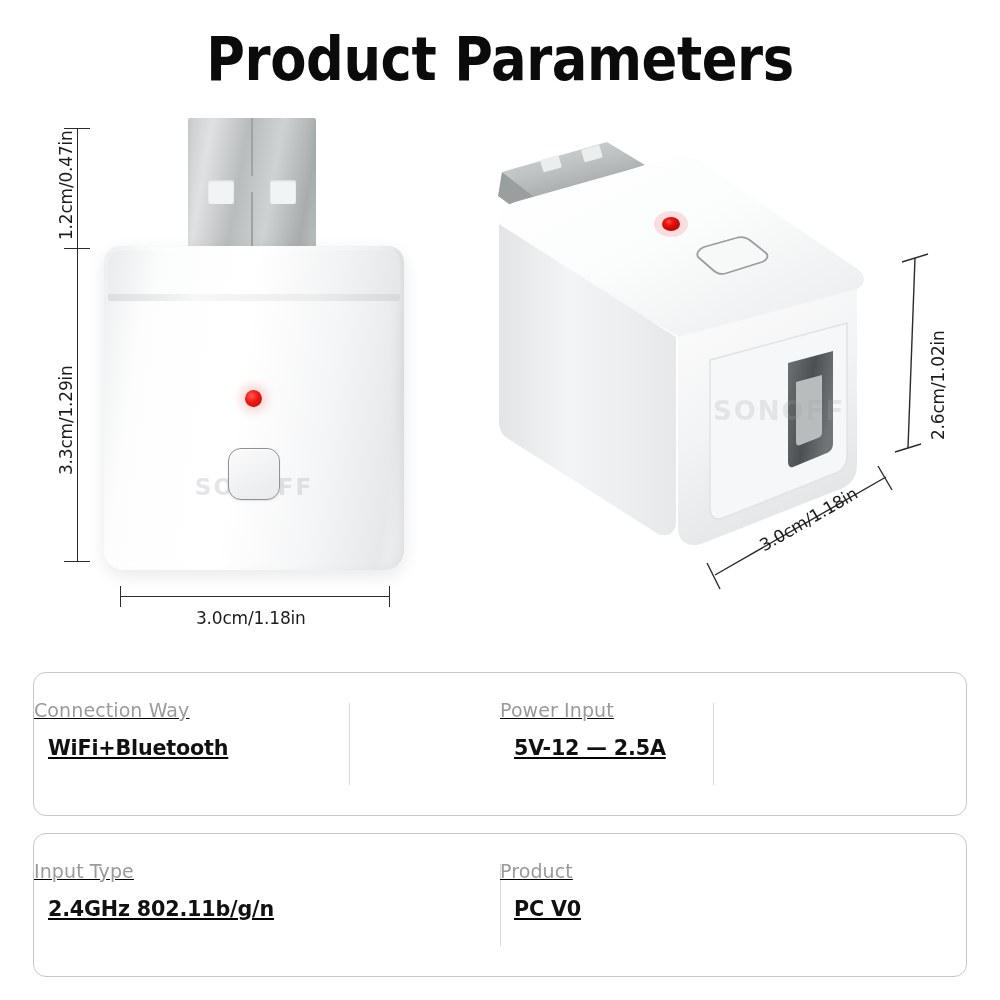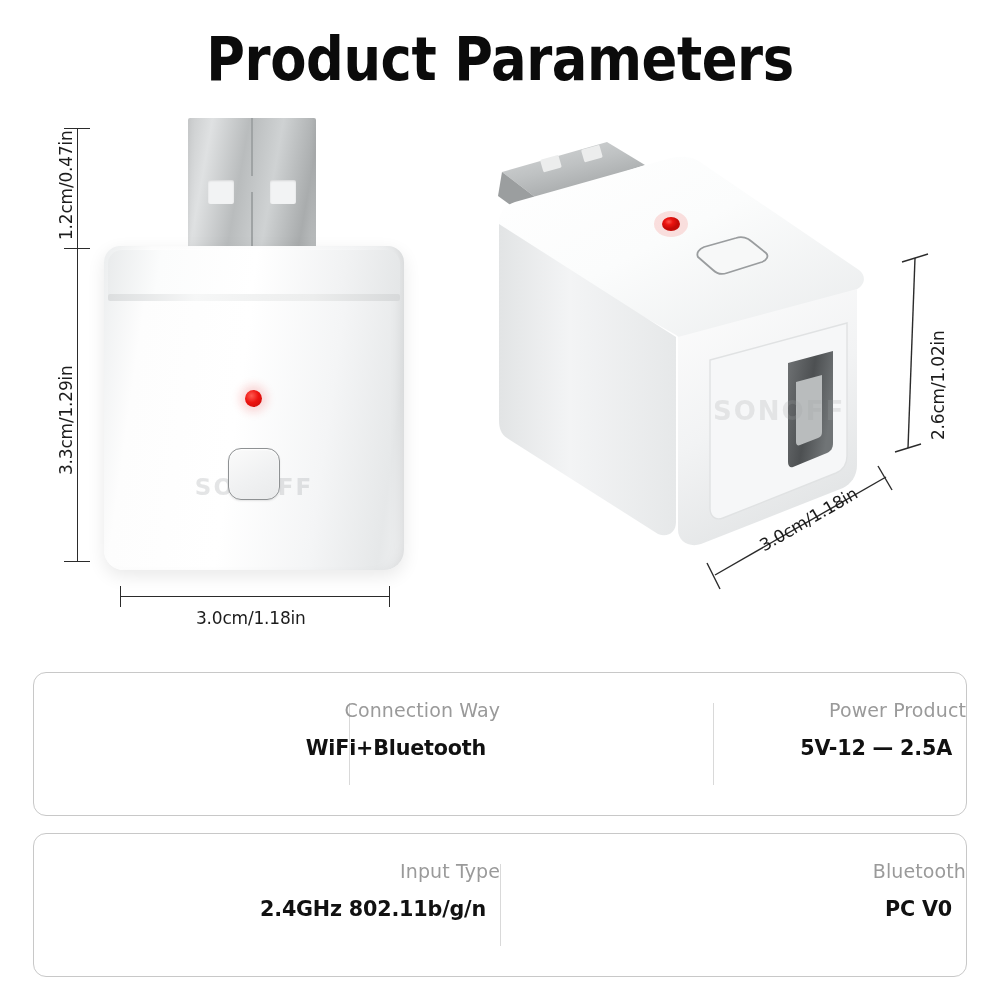--- a/index.html
+++ b/index.html
@@ -93,21 +93,21 @@
   #dev-right { position: absolute; left: 455px; top: 120px; width: 440px; height: 440px; }
 
   
   .card {
     position: absolute; left: 33px; width: 934px;
     border: 1.3px solid #c8c8c8; border-radius: 13px; background: #fff;
   }
   #card1 { top: 672px; height: 144px; }
   #card2 { top: 833px; height: 144px; }
   .cells { position: absolute; left: 0; top: 26px; width: 100%; display: flex; }
-  .cell { flex: 1; text-align: right; position: relative; }
+  .cell { flex: 1; text-align: left; position: relative; text-decoration: underline; }
   .cell-label {
     font-family: "DejaVu Sans", sans-serif;
     font-size: 19px; color: #9a9a9a; font-weight: 400; letter-spacing: .1px;
   }
   .cell-value {
     margin-top: 14px;
     font-family: "DejaVu Sans", sans-serif;
     font-size: 22px; font-weight: 700; color: #111; letter-spacing: -.2px;
     transform: scaleX(.94); transform-origin: 50% 50%;
   }
@@ -232,33 +232,33 @@
 
   <div class="card" id="card1">
     <div class="vdiv" style="left:315px;"></div>
     <div class="vdiv" style="left:679px;"></div>
     <div class="cells">
       <div class="cell">
         <div class="cell-label">Connection Way</div>
         <div class="cell-value">WiFi+Bluetooth</div>
       </div>
       <div class="cell">
-        <div class="cell-label">Power Product</div>
+        <div class="cell-label">Power Input</div>
         <div class="cell-value">5V-12 — 2.5A</div>
       </div>
     </div>
   </div>
 
   <div class="card" id="card2">
     <div class="vdiv" style="left:466px;"></div>
     <div class="cells">
       <div class="cell">
         <div class="cell-label">Input Type</div>
         <div class="cell-value">2.4GHz 802.11b/g/n</div>
       </div>
       <div class="cell">
-        <div class="cell-label">Bluetooth</div>
+        <div class="cell-label">Product</div>
         <div class="cell-value">PC V0</div>
       </div>
     </div>
   </div>
 
 </div>
 
 </body></html>

